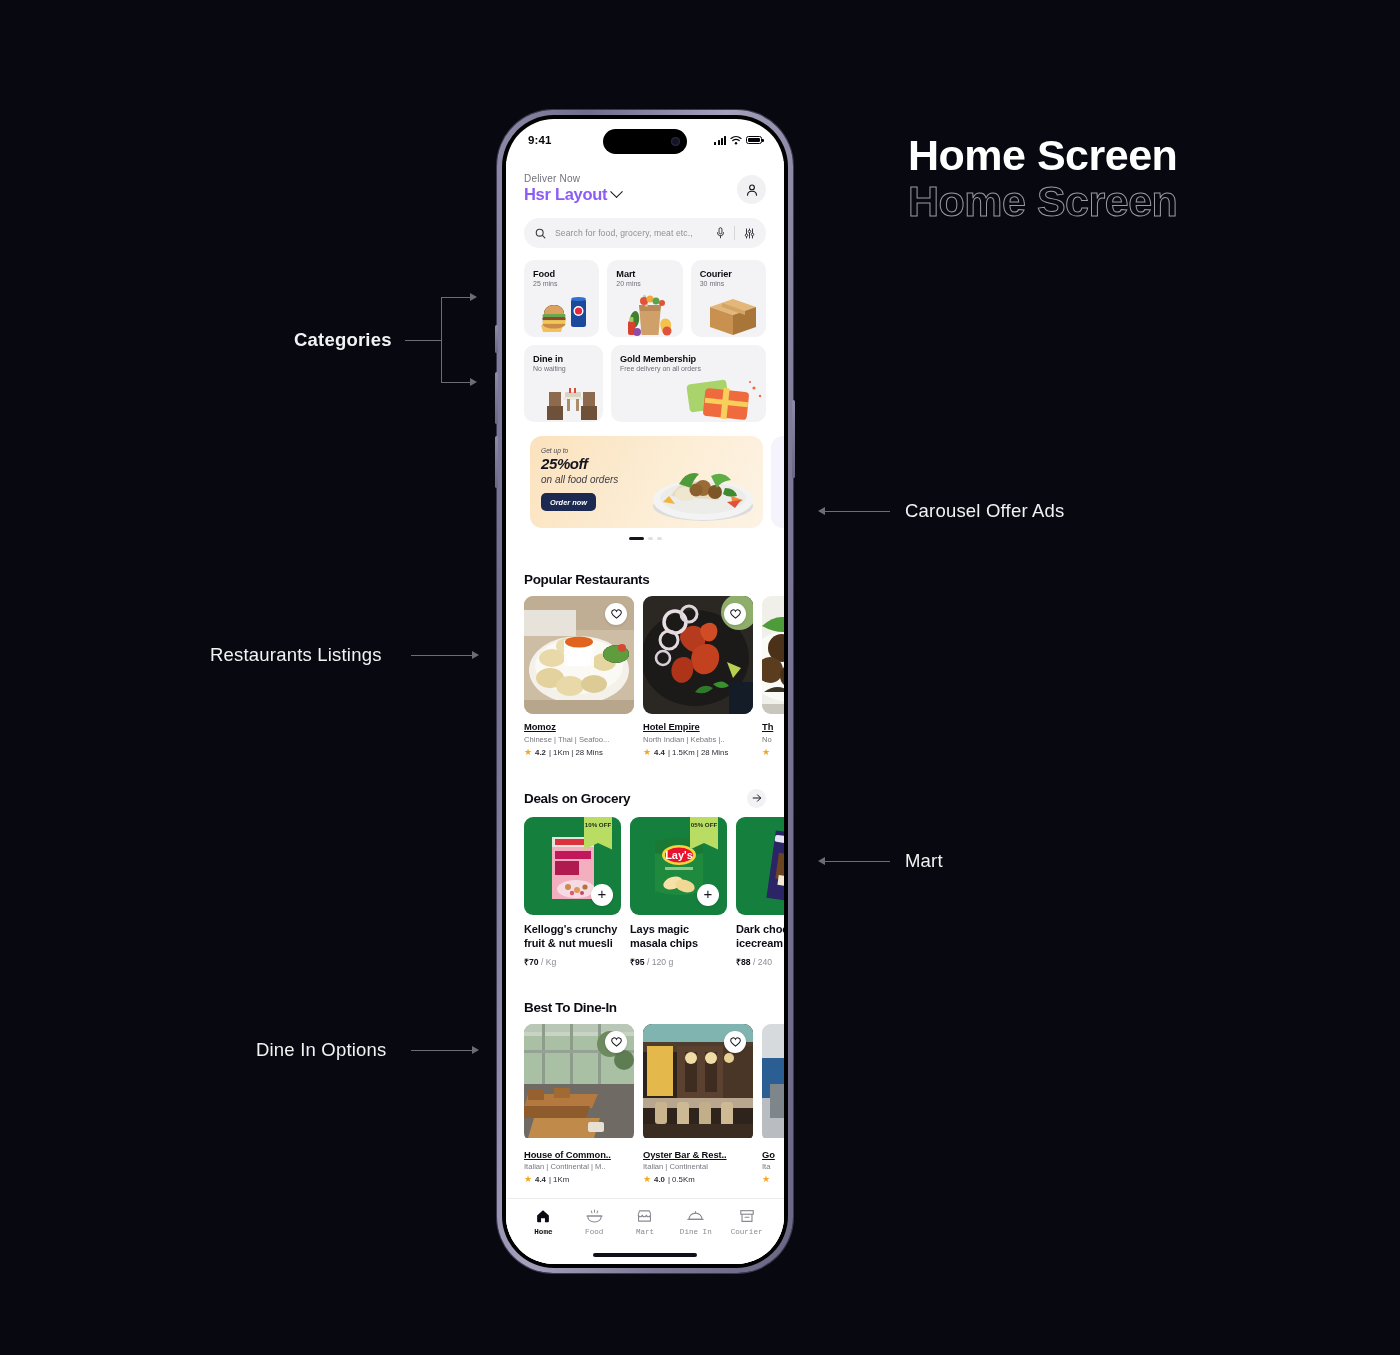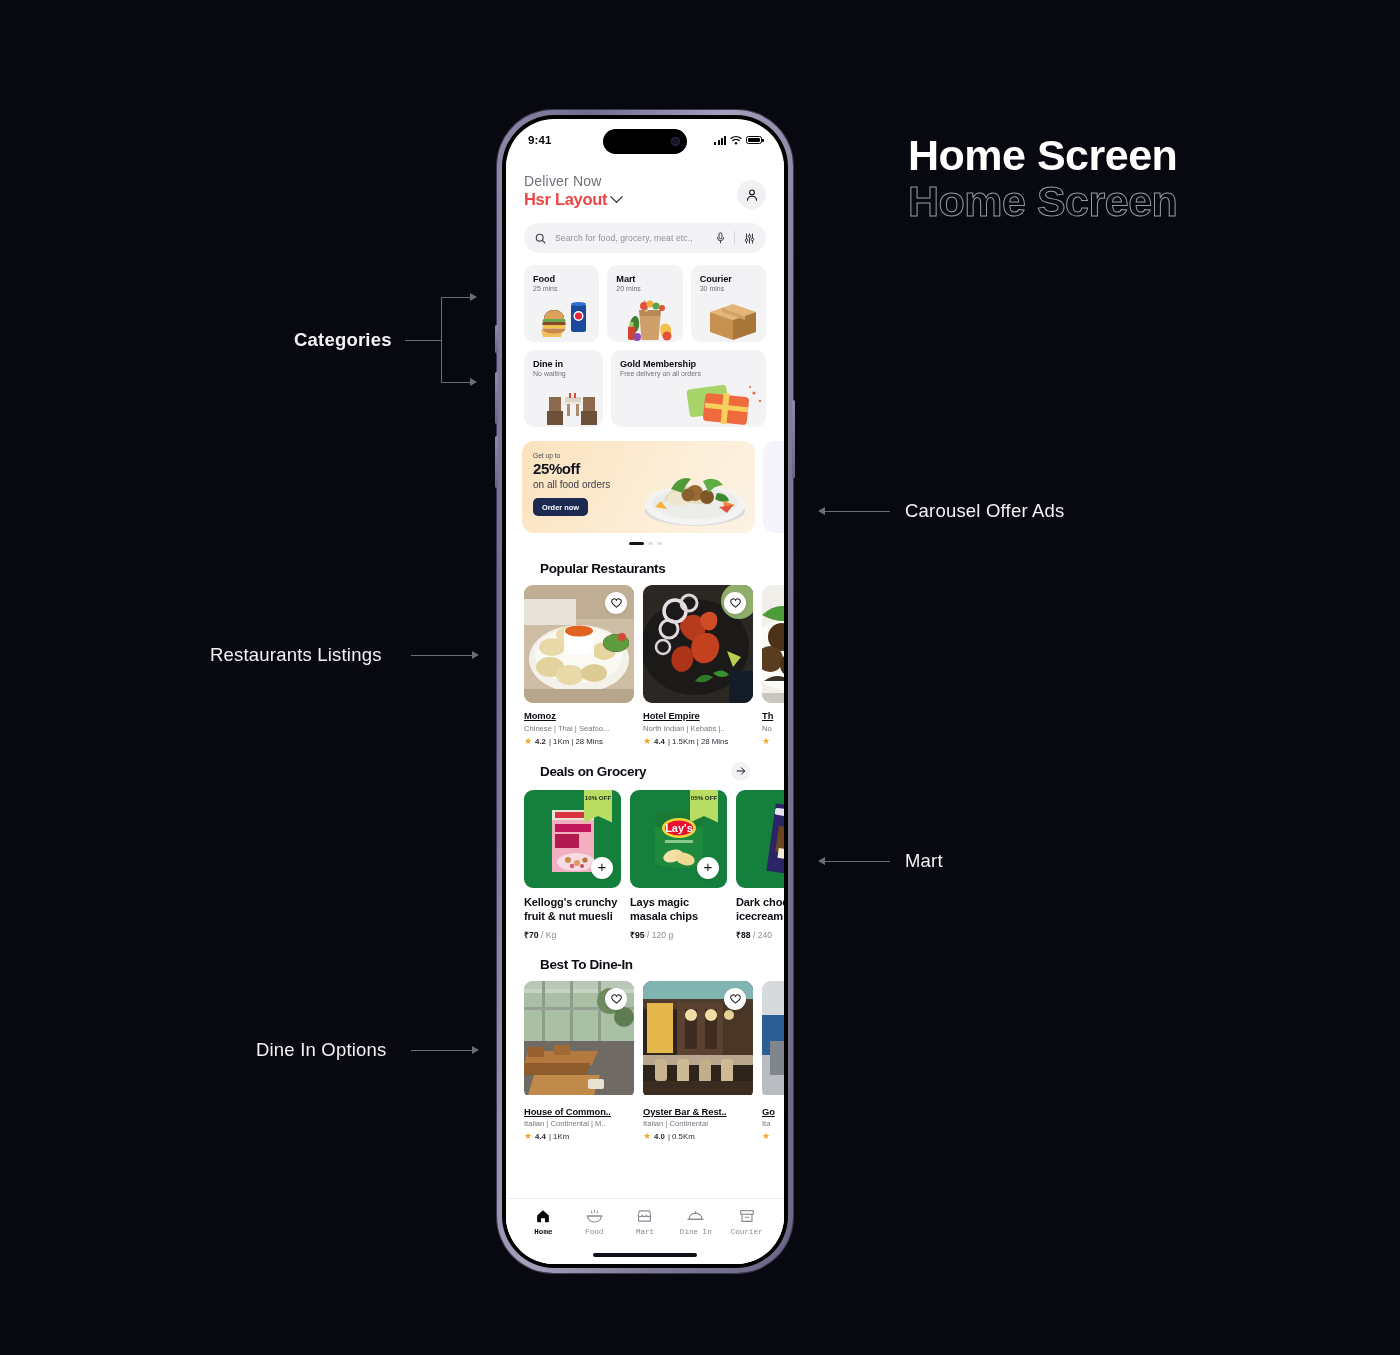--- a/index.html
+++ b/index.html
@@ -73,23 +73,23 @@
   .batt { width: 16px; height: 8.5px; border: 1.1px solid #06060a; border-radius: 2.4px; position: relative; padding: 1px; }
   .batt::after { content:""; position:absolute; right:-2.6px; top:2.4px; width:1.6px; height:3.2px; background:#06060a; border-radius:0 1px 1px 0; }
   .batt i { display:block; height:100%; background:#06060a; border-radius:1.1px; }
 
   
   .app { height: calc(100% - 42px); position: relative; overflow: hidden; background:#fff; }
   .content { padding: 0 0 0 0; }
 
   
   .apphead { display:flex; align-items:flex-end; padding: 12px 18px 0 18px; }
-  .deliver-label { font-size: 14px; color:#71717a; letter-spacing:0.2px; }
+  .deliver-label { font-size: 10px; color:#71717a; letter-spacing:0.2px; }
   .loc-row { display:flex; align-items:center; gap:5px; margin-top:1px; }
-  .loc-name { font-size: 16.5px; font-weight: 700; color:#ef4444; letter-spacing:-0.3px; }
+  .loc-name { font-size: 16.5px; font-weight: 700; color:#8b5cf6; letter-spacing:-0.3px; }
   .chev { width:9px; height:9px; border-right:1.6px solid #14141c; border-bottom:1.6px solid #14141c; transform: rotate(45deg) translate(-2px,-2px); }
   .avatar-btn {
     margin-left:auto; width:29px; height:29px; border-radius:50%;
     background:#f1f1f3; display:flex; align-items:center; justify-content:center;
   }
 
   
   .searchbar {
     margin: 14px 18px 0 18px; height: 30px; background:#f3f3f5; border-radius: 16px;
     display:flex; align-items:center; padding: 0 11px; gap:9px;
@@ -99,40 +99,40 @@
 
   
   .cats { padding: 12px 18px 0 18px; display:flex; flex-direction:column; gap:8px; }
   .cat-row { display:flex; gap:8px; }
   .cat-tile { background:#f3f3f5; border-radius:10px; position:relative; overflow:hidden; height:77px; padding:9px 0 0 9px; }
   .cat-title { font-size:9.2px; font-weight:700; color:#0c0c14; letter-spacing:-0.1px; }
   .cat-sub { font-size:7px; color:#6f6f79; margin-top:1px; }
   .cat-art { position:absolute; bottom:0; right:0; }
 
   
-  .carousel { margin-top:14px; padding-left:16px; display:flex; gap:8px; overflow:hidden; }
+  .carousel { margin-top:14px; padding-left:24px; display:flex; gap:8px; overflow:hidden;font-style:italic; }
   .promo {
     min-width:233px; height:92px; border-radius:12px;
     background: linear-gradient(120deg,#fbe2bd 0%,#fcedd5 55%,#fdf3e4 100%);
     position:relative; overflow:hidden; padding:11px 0 0 11px;
   }
   .promo-top { font-size:6.6px; color:#4a4a55; }
   .promo-big { font-size:15px; font-weight:800; color:#14141f; letter-spacing:-0.4px; line-height:1.15; margin-top:1px;}
   .promo-sub { font-size:10px; color:#3c3c48; margin-top:2px; }
   .promo-btn {
     margin-top:8px; display:inline-block; background:#1c2a52; color:#fff;
     font-size:7.4px; font-weight:700; padding:4.5px 9px; border-radius:5px;
   }
   .promo2 { min-width:80px; height:92px; border-radius:12px; background:#f5f3fb; }
   .dots { display:flex; gap:4px; justify-content:center; margin-top:9px; align-items:center; }
   .dot { width:5px; height:3px; background:#dfdfe4; border-radius:2px; }
   .dot.active { width:15px; background:#14141f; }
 
   
-  .sec-head { display:flex; align-items:center; padding: 0 34px; margin-top:16px; }
+  .sec-head { display:flex; align-items:center; padding: 0 18px; margin-top:32px; }
   .sec-title { font-size:13.5px; font-weight:800; color:#0b0b14; letter-spacing:-0.35px; }
   .round-arrow {
     margin-left:auto; width:19px; height:19px; border-radius:50%; background:#f2f2f4;
     display:flex; align-items:center; justify-content:center;
   }
 
   
   .hrow { display:flex; gap:9px; padding-left:18px; margin-top:9px; overflow:hidden; }
   .rcard { min-width:110px; }
   .rimg { width:110px; height:118px; border-radius:9px; position:relative; overflow:hidden; }

